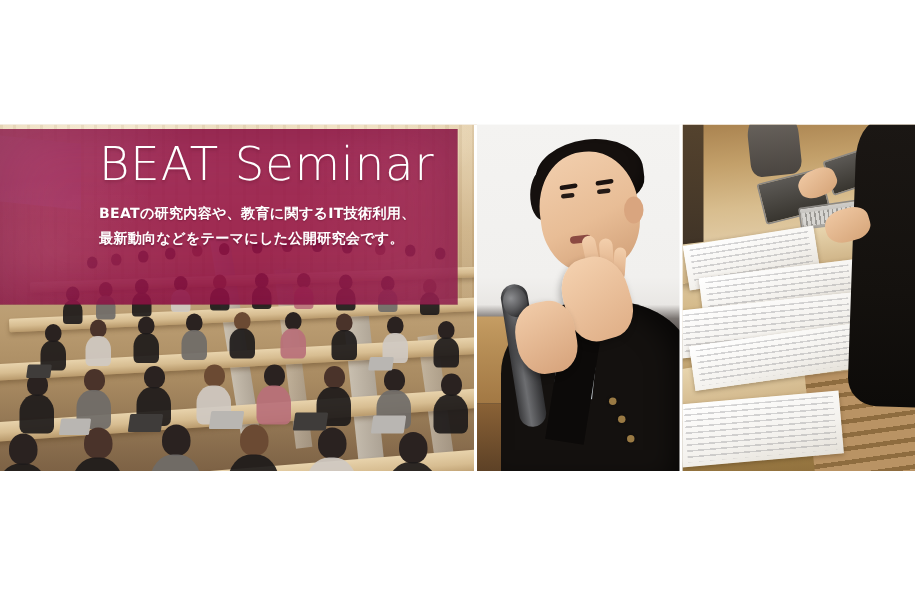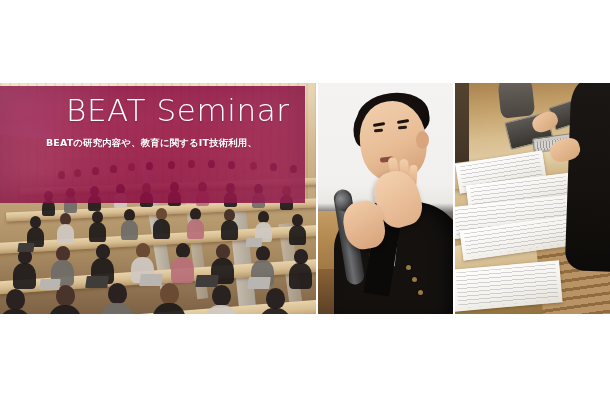--- a/index.html
+++ b/index.html
@@ -160,21 +160,21 @@
     font-size: 31px;
     font-weight: 300;
     letter-spacing: .6px;
     line-height: 1.05;
     margin: 2px 0 0 48px;
     white-space: nowrap;
     font-family: "DejaVu Sans", "Liberation Sans", sans-serif;
     text-shadow: 0 1px 2px rgba(60,0,25,.25);
   }
   .desc {
-    margin: 7px 0 0 28px;
+    margin: 7px 0 0 48px;
   }
   .desc-line {
     color: #ffffff;
     font-size: 9.4px;
     font-weight: 700;
     line-height: 17px;
     white-space: nowrap;
     letter-spacing: .2px;
     font-family: "DejaVu Sans", "Liberation Sans", sans-serif;
     text-shadow: 0 1px 1px rgba(60,0,25,.3);
@@ -541,20 +541,21 @@
       <div class="laptop silver" style="left:248px;top:194px;width:22px;height:12px"></div>
       <div class="laptop" style="left:18px;top:160px;width:16px;height:9px"></div>
       <div class="laptop silver" style="left:246px;top:155px;width:16px;height:9px"></div>
     </div>
 
     <div class="magenta-card">
       <div class="card-inner">
         <div class="seminar-title">BEAT Seminar</div>
         <div class="desc">
           <div class="desc-line">BEATの研究内容や、教育に関するIT技術利用、</div>
+          <div class="desc-line">最新動向などをテーマにした公開研究会です。</div>
         </div>
       </div>
     </div>
   </div>
 
   <div class="panel-speaker">
     <div class="sp-bg"></div>
     <div class="sp-rail"></div>
     <div class="sp-rail2"></div>
 

